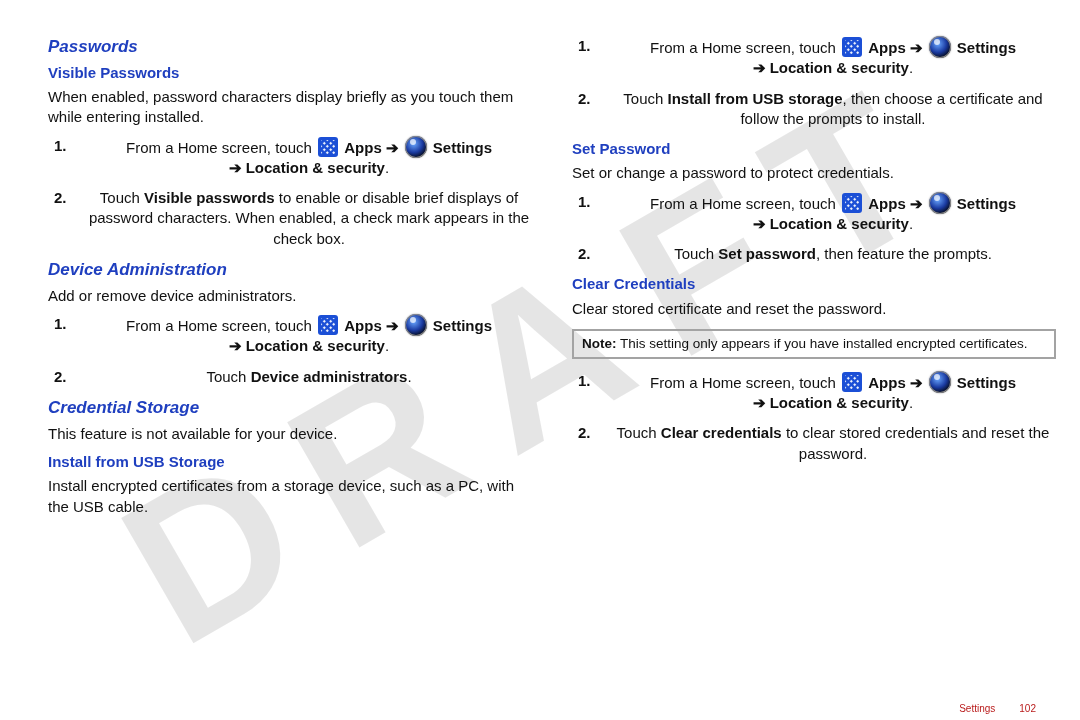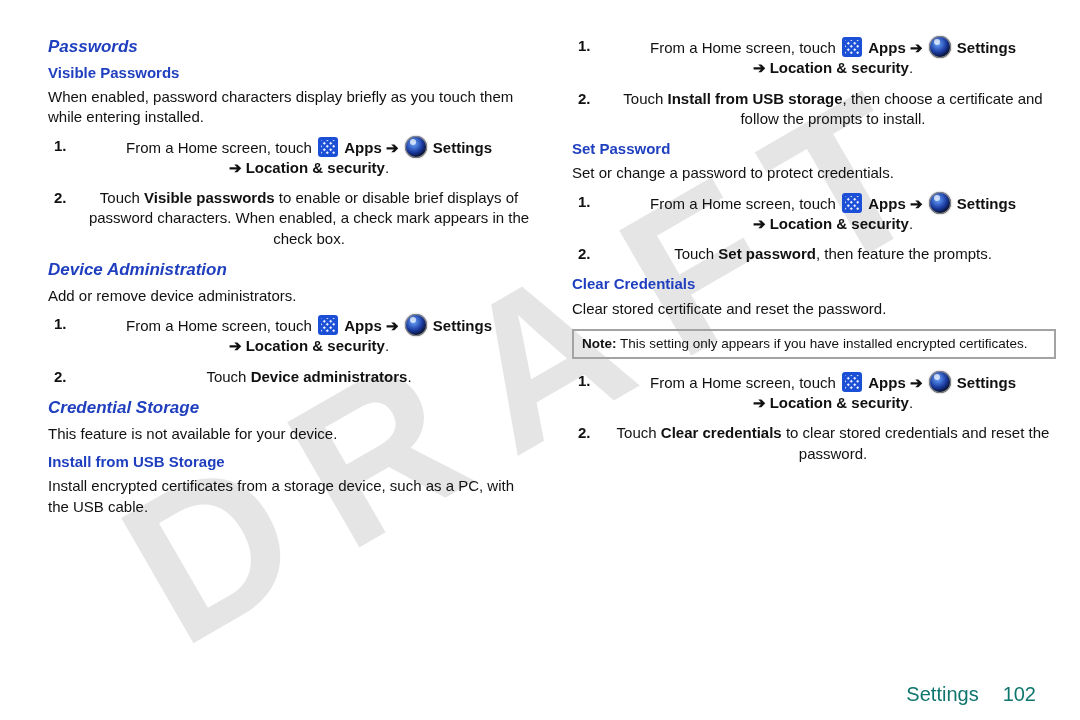--- a/index.html
+++ b/index.html
@@ -117,24 +117,24 @@
     filter: blur(0.5px);
   }
   .note-box {
     border: 2px solid #a3a3a3;
     padding: 4px 8px;
     margin: 10px 0 12px 0;
     font-size: 13.5px;
   }
   .footer {
     position: absolute;
-    bottom: 14px;
+    bottom: 6px;
     right: 44px;
-    font-size: 20px;
-    color: #0f766e;
+    font-size: 10px;
+    color: #b91c1c;
     z-index: 1;
   }
   .footer .sp { display:inline-block; width: 24px; }
 </style>
 </head>
 <body>
 
 <div class="watermark">DRAFT</div>
 
 <div class="page">

